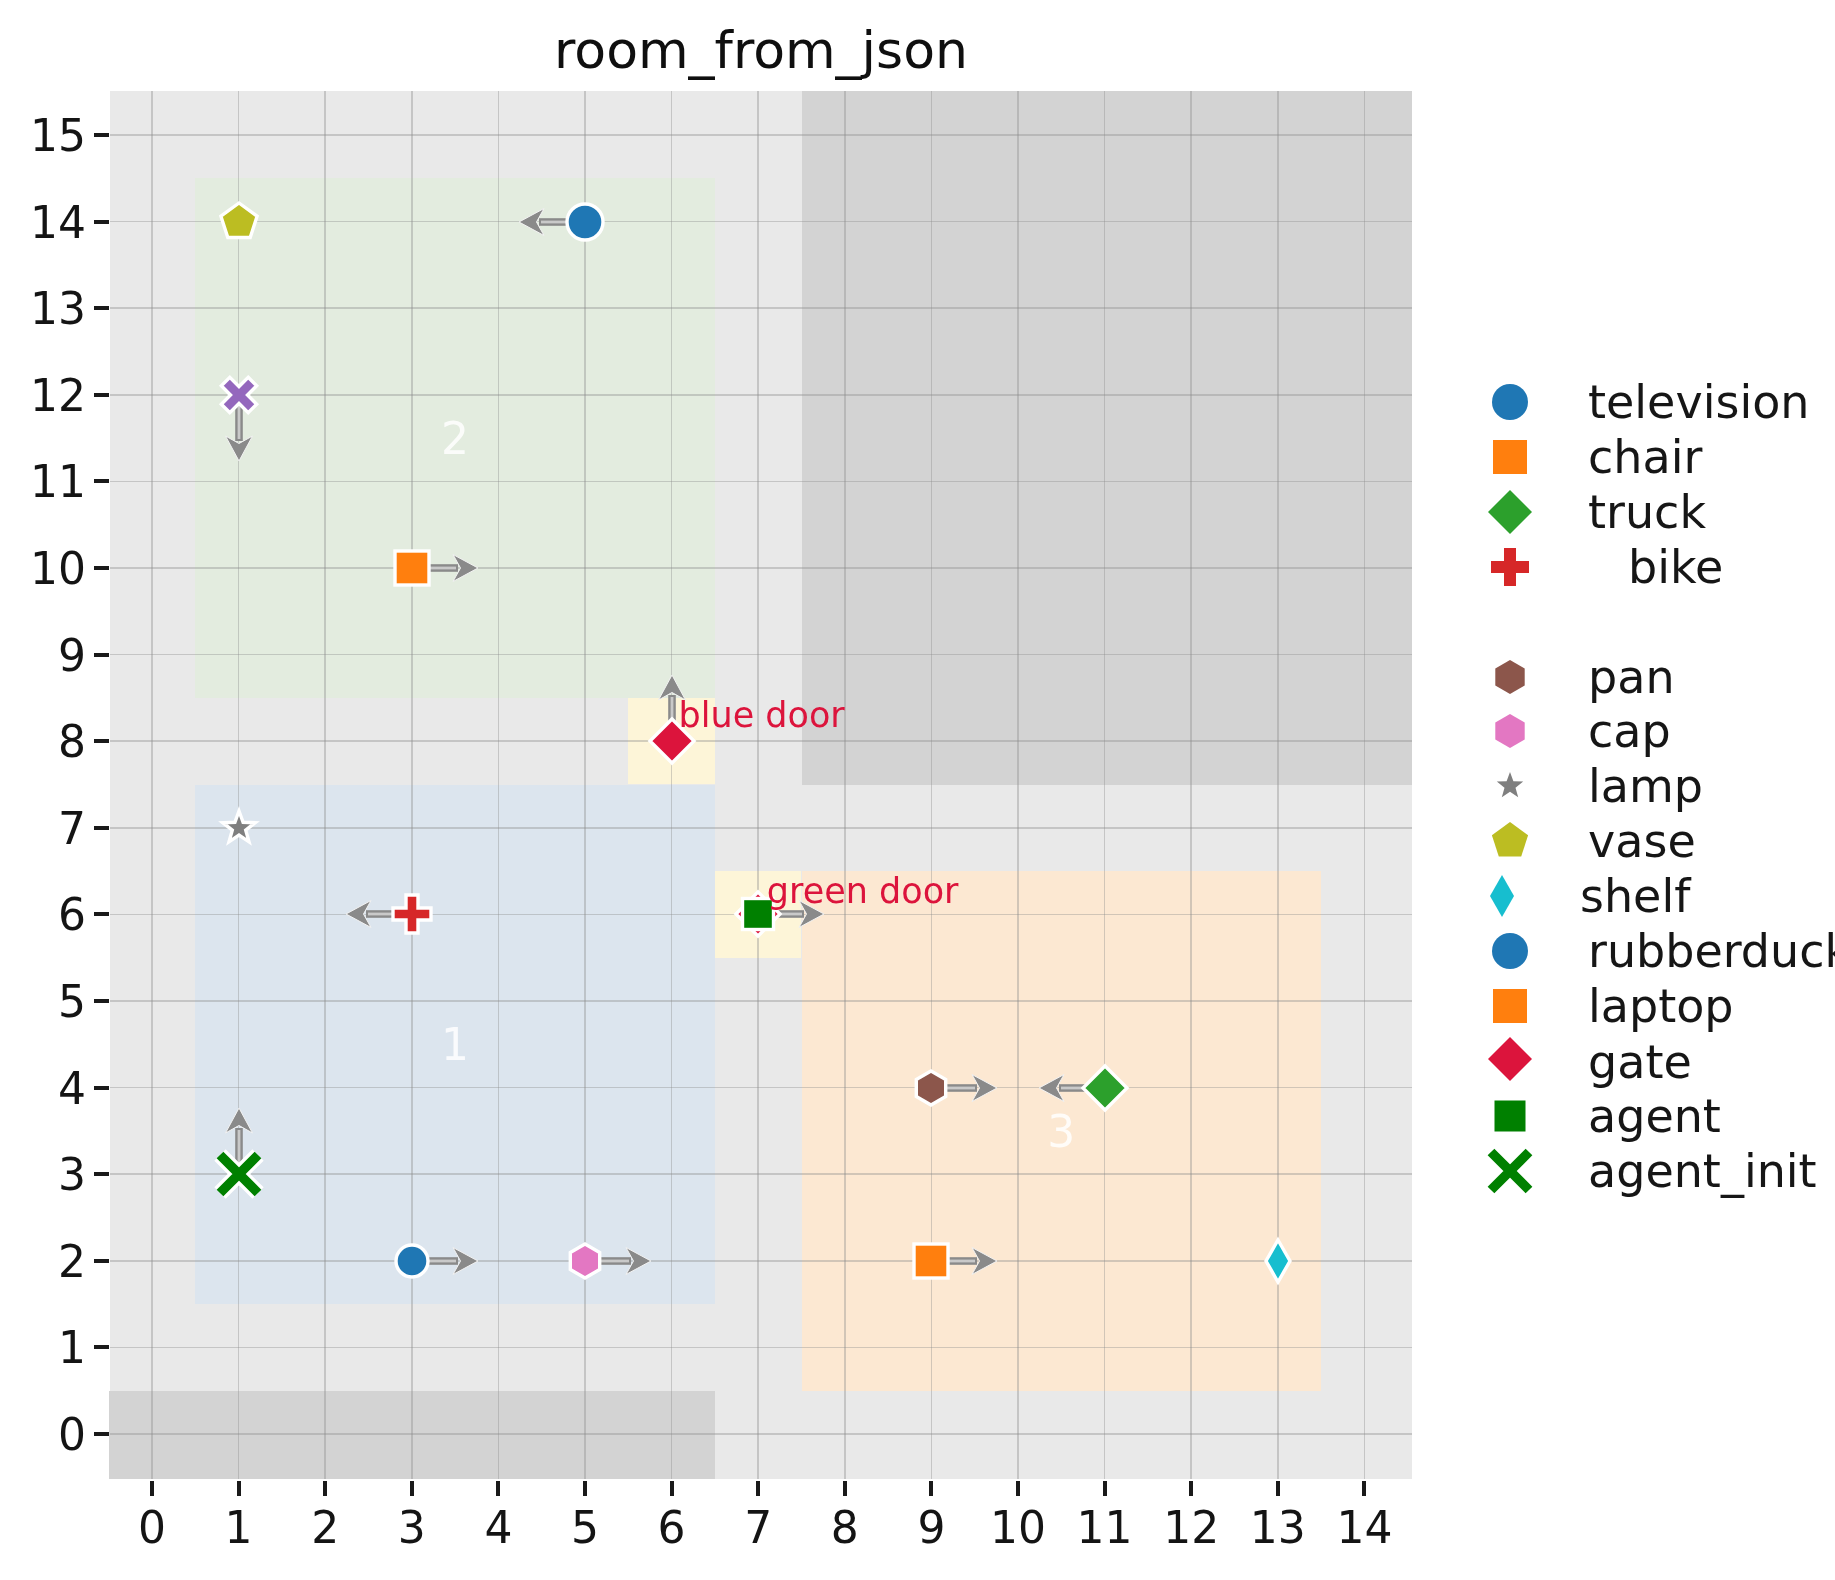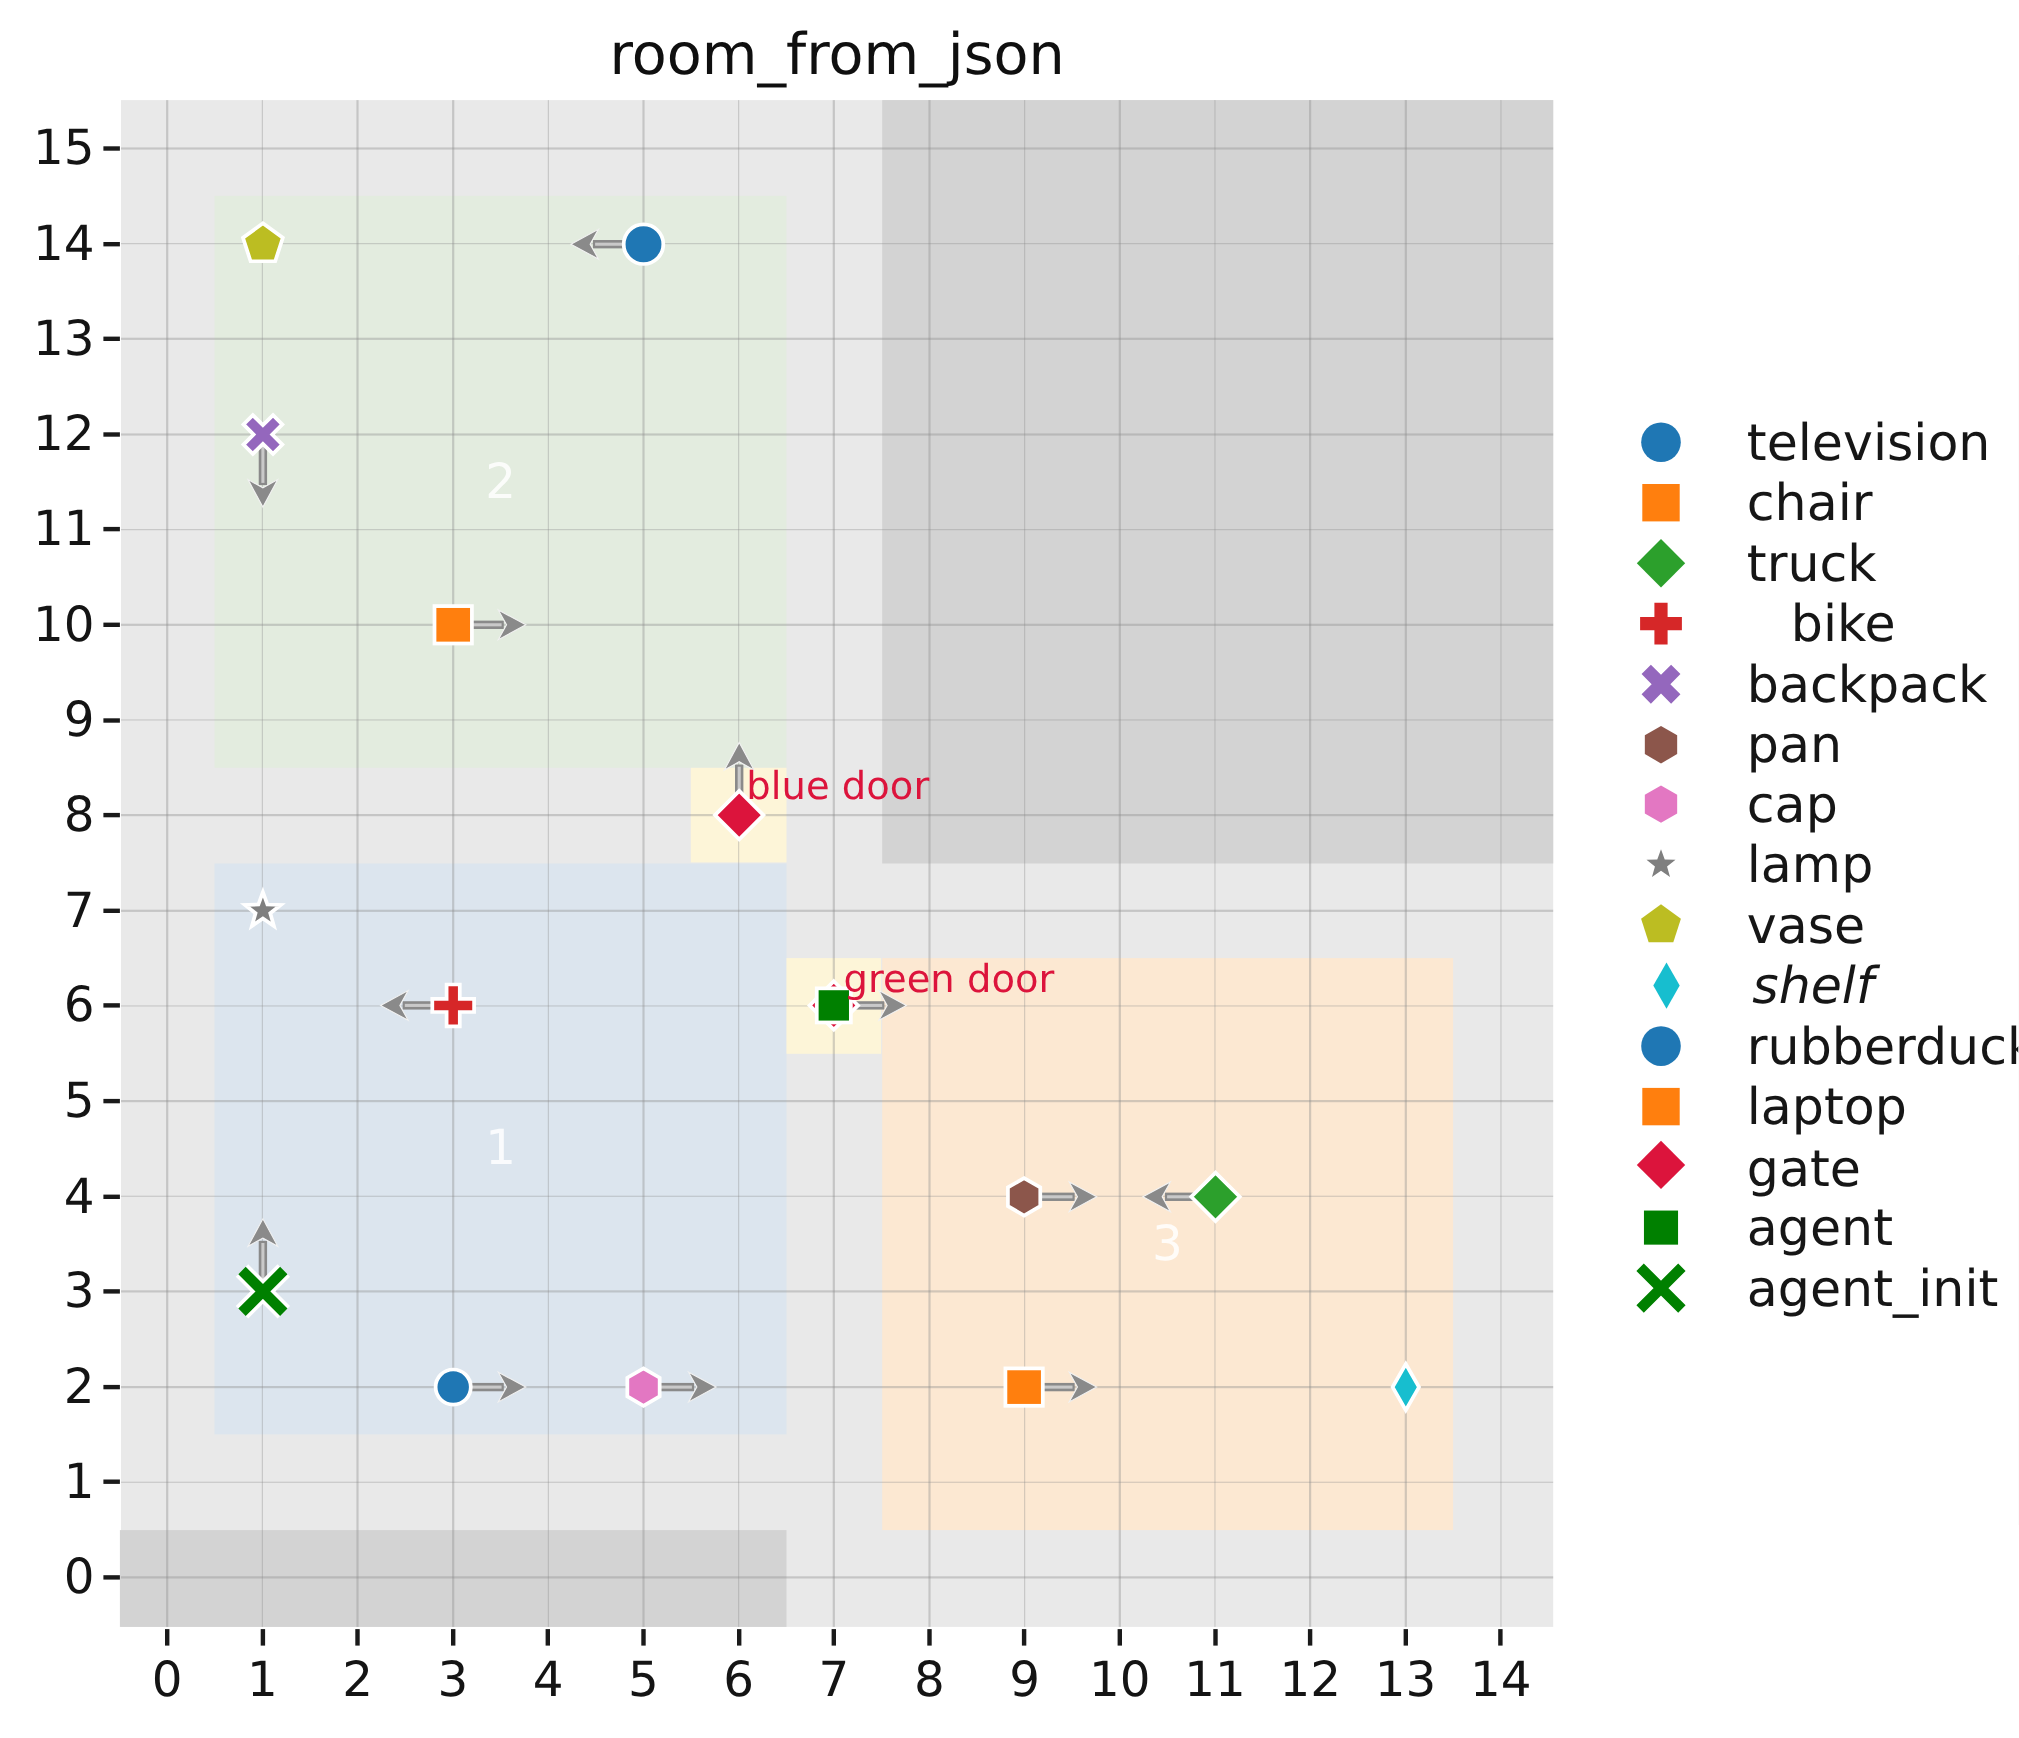--- a/index.html
+++ b/index.html
@@ -266,26 +266,20 @@
             <polygon points="30,8 52,30 30,52 8,30" fill="#2ca02c"></polygon>
           </svg></div>
         <div class="legend-label">truck</div>
       </div>
       <div class="legend-row" style="left: 10px; top: 538.7px; gap: 40px;">
         <div class="legend-marker"><svg width="60" height="60" viewBox="0 0 60 60" xmlns="http://www.w3.org/2000/svg">
             <path d="M24,11 H36 V24 H49 V36 H36 V49 H24 V36 H11 V24 H24 Z" fill="#d62728"></path>
           </svg></div>
         <div class="legend-label">bike</div>
       </div>
-      <div class="legend-row" style="left: 10px; top: 593.6px;">
-        <div class="legend-marker"><svg width="60" height="60" viewBox="0 0 60 60" xmlns="http://www.w3.org/2000/svg">
-            <path d="M24,11 H36 V24 H49 V36 H36 V49 H24 V36 H11 V24 H24 Z" fill="#9467bd" transform="rotate(45 30 30)"></path>
-          </svg></div>
-        <div class="legend-label">backpack</div>
-      </div>
       <div class="legend-row" style="left: 10px; top: 648.5px;">
         <div class="legend-marker"><svg width="60" height="60" viewBox="0 0 60 60" xmlns="http://www.w3.org/2000/svg">
             <polygon points="30,13 44.7,21.5 44.7,38.5 30,47 15.3,38.5 15.3,21.5" fill="#8c564b"></polygon>
           </svg></div>
         <div class="legend-label">pan</div>
       </div>
       <div class="legend-row" style="left: 10px; top: 703.4px;">
         <div class="legend-marker"><svg width="60" height="60" viewBox="0 0 60 60" xmlns="http://www.w3.org/2000/svg">
             <polygon points="30,13 44.7,21.5 44.7,38.5 30,47 15.3,38.5 15.3,21.5" fill="#e377c2"></polygon>
           </svg></div>
@@ -296,21 +290,21 @@
             <polygon points="30,16 33.4,25.3 43.2,25.6 35.5,31.8 38.2,41.3 30,35.7 21.8,41.3 24.5,31.8 16.8,25.6 26.6,25.3" fill="#7f7f7f"></polygon>
           </svg></div>
         <div class="legend-label">lamp</div>
       </div>
       <div class="legend-row" style="left: 10px; top: 813.2px;">
         <div class="legend-marker"><svg width="60" height="60" viewBox="0 0 60 60" xmlns="http://www.w3.org/2000/svg">
             <polygon points="30,11 48.1,24.2 41.2,45.5 18.8,45.5 11.9,24.2" fill="#bcbd22"></polygon>
           </svg></div>
         <div class="legend-label">vase</div>
       </div>
-      <div class="legend-row" style="left: 15px; top: 868.1px; font-style: italic;">
+      <div class="legend-row" style="left: 2px; top: 868.1px;">
         <div class="legend-marker"><svg width="60" height="60" viewBox="0 0 60 60" xmlns="http://www.w3.org/2000/svg">
             <polygon points="30,9 42,30 30,51 18,30" fill="#17becf"></polygon>
           </svg></div>
         <div class="legend-label">shelf</div>
       </div>
       <div class="legend-row" style="left: 10px; top: 923px;">
         <div class="legend-marker"><svg width="60" height="60" viewBox="0 0 60 60" xmlns="http://www.w3.org/2000/svg">
             <circle cx="30" cy="30" r="18" fill="#1f77b4"></circle>
           </svg></div>
         <div class="legend-label">rubberduck</div>

